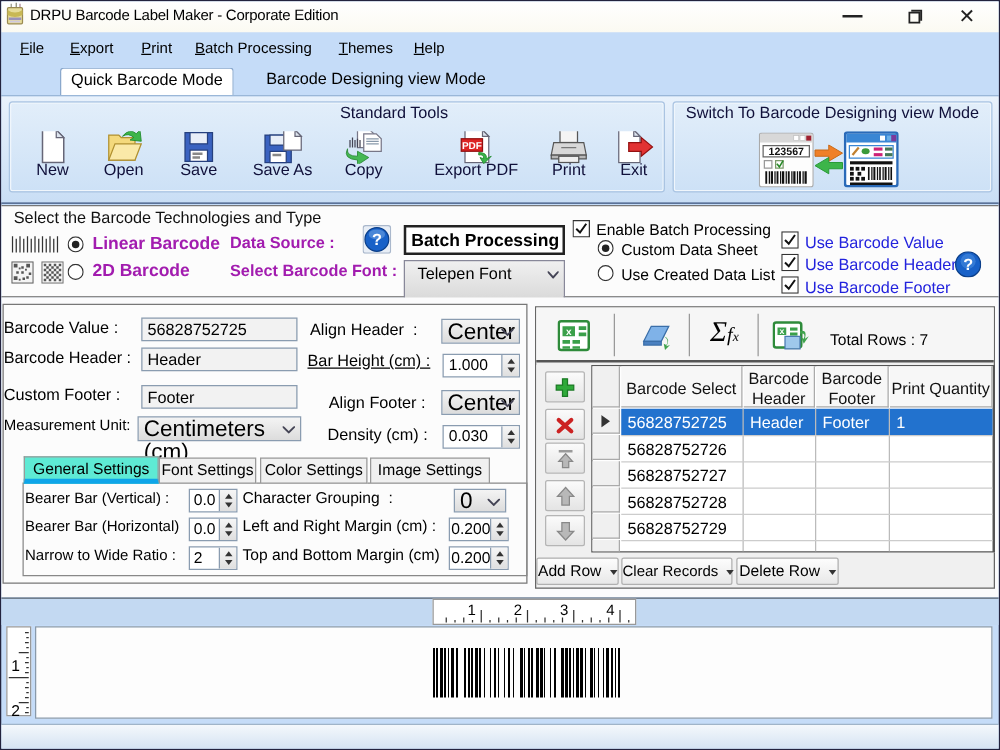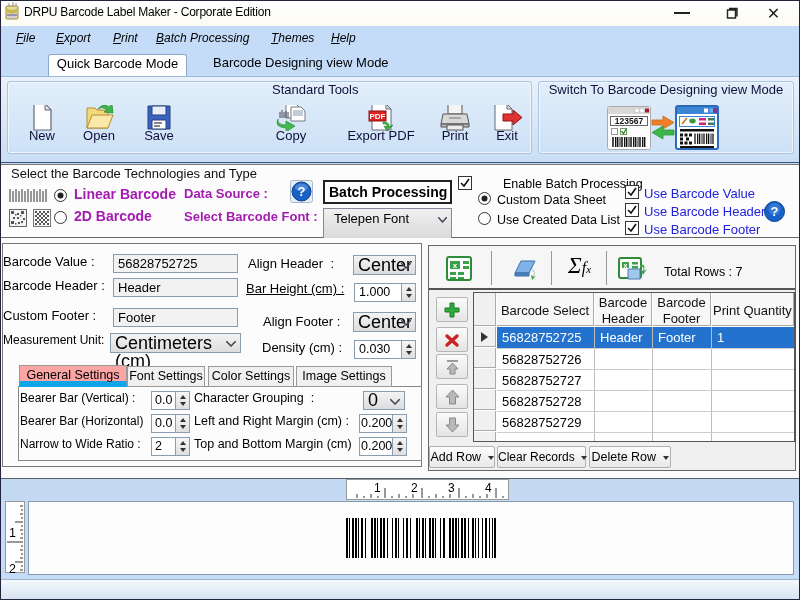--- a/index.html
+++ b/index.html
@@ -7,21 +7,21 @@
 body { font-family:"Liberation Sans", sans-serif; font-size:13px; position:relative;
        background:#c5dcf8; border:1px solid #23233e; }
 .abs { position:absolute; }
 
 
 #titlebar { left:0; top:0; width:798px; height:25px; background:linear-gradient(#ffffff, #fbfaf2); }
 #titletext { left:23px; top:4px; font-size:12px; letter-spacing:-0.2px; color:#000; }
 .winbtn { top:4px; width:17px; height:17px; color:#222; font-size:15px; text-align:center; line-height:17px;}
 
 
-#menubar { left:0; top:25px; width:798px; height:23px; background:#c5dcf8;font-style:italic; }
+#menubar { left:0; top:25px; width:798px; height:23px; background:#c5dcf8; }
 .menuitem { top:5px; color:#000; font-size:12px; }
 u { text-decoration:underline; }
 
 
 #tabrow { left:0; top:48px; width:798px; height:27px; background:#c5dcf8; }
 #tab1 { left:47px; top:5px; width:139px; height:22px; background:#fff; border:1px solid #8aa8cc; border-bottom:none; border-radius:3px 3px 0 0; text-align:center; line-height:18px; position:absolute;}
 #tab2 { left:212px; top:6px; position:absolute; }
 
 
 #toolpanel { left:0; top:75px; width:798px; height:87px; background:linear-gradient(#e9f2fc,#c9def5); border-top:1px solid #9ab7d8; border-bottom:1px solid #39507a; }
@@ -144,20 +144,33 @@
       <svg width="30" height="26">
           <g transform="translate(0,-3)">
         <path d="M4 4 L26 4 L26 27 L4 27 Z" fill="#3a62c0" stroke="#26407e"></path>
         <path d="M8 4 L22 4 L22 13 L8 13 Z" fill="#e8eef8" stroke="#26407e"></path>
         <path d="M8 18 L22 18 L22 27 L8 27 Z" fill="#fff" stroke="#26407e"></path>
         <rect x="10" y="20" width="8" height="2" fill="#888"></rect>
         <rect x="10" y="23" width="6" height="2" fill="#888"></rect>
       </g>
         </svg>
       <div class="lbl">Save</div>
+    </div>
+    <div class="tool" style="left:183px;">
+      <svg width="34" height="26">
+          <g transform="translate(0,-3)">
+        <path d="M3 6 L24 6 L24 28 L3 28 Z" fill="#3a62c0" stroke="#26407e"></path>
+        <path d="M7 6 L20 6 L20 14 L7 14 Z" fill="#e8eef8" stroke="#26407e"></path>
+        <path d="M7 19 L20 19 L20 28 L7 28 Z" fill="#fff" stroke="#26407e"></path>
+        <rect x="9" y="21" width="7" height="2" fill="#888"></rect>
+        <path d="M18 2 L27 2 L32 7 L32 18 L18 18 Z" fill="#fff" stroke="#667"></path>
+        <path d="M27 2 L27 7 L32 7 Z" fill="#dde4ee" stroke="#667"></path>
+      </g>
+        </svg>
+      <div class="lbl">Save As</div>
     </div>
     <div class="tool" style="left:248px;">
       <svg width="34" height="26">
           <g transform="translate(0,-3)">
         <path d="M12 2 L22 2 L26 6 L26 16 L12 16 Z" fill="#fff" stroke="#778"></path>
         <path d="M17 5 L27 5 L31 9 L31 19 L17 19 Z" fill="#fff" stroke="#778"></path>
         <g stroke="#8899aa" stroke-width="1">
               <line x1="19" y1="9" x2="29" y2="9"></line>
               <line x1="19" y1="11" x2="29" y2="11"></line>
               <line x1="19" y1="13" x2="29" y2="13"></line>
@@ -379,21 +392,21 @@
   <div class="abs" style="left:322px;top:43px;width:129px;height:34px;background:linear-gradient(#f0f0f0,#d8d8d8);border:1px solid #889;line-height:20px;padding-left:10px;">Telepen Font
     <svg class="abs" style="right:4px;top:8px;" width="9" height="6">
         <path d="M0 0 L4.5 5 L9 0" fill="none" stroke="#445" stroke-width="1.5"></path>
       </svg>
   </div>
 
   <svg class="abs" style="left:457px;top:11px;" width="14" height="14">
     <rect x="0.5" y="0.5" width="13" height="13" fill="#fff" stroke="#333"></rect>
     <path d="M3 7 L6 10 L11 3" fill="none" stroke="#111" stroke-width="1.6"></path>
   </svg>
-  <div class="abs" style="left:476px;top:12px;font-size:12.5px;margin-left:26px;">Enable Batch Processing</div>
+  <div class="abs" style="left:476px;top:12px;font-size:12.5px;">Enable Batch Processing</div>
   <svg class="abs" style="left:477px;top:27px;" width="13" height="13">
     <circle cx="6.5" cy="6.5" r="6" fill="#fff" stroke="#333"></circle>
       <circle cx="6.5" cy="6.5" r="3" fill="#222"></circle>
   </svg>
   <div class="abs" style="left:496px;top:28px;font-size:12.5px;">Custom Data Sheet</div>
   <svg class="abs" style="left:477px;top:47px;" width="13" height="13">
     <circle cx="6.5" cy="6.5" r="6" fill="#fff" stroke="#333"></circle>
   </svg>
   <div class="abs" style="left:496px;top:48px;font-size:12.5px;">Use Created Data List</div>
 
@@ -449,21 +462,21 @@
     <svg class="abs" style="right:4px;top:7px;" width="10" height="6">
         <path d="M0 0 L5 5 L10 0" fill="none" stroke="#445" stroke-width="1.5"></path>
       </svg>
   </div>
   <div class="lbltext" style="left:259px;top:96px;">Density (cm) :</div>
   <div class="spin" style="left:351px;top:96px;width:62px;height:19px;"><span style="padding-left:4px;line-height:17px;display:inline-block;">0.030</span>
     <span class="spinbtn"></span>
   </div>
 
   <div id="settingsbox">
-    <div class="stab" style="left:0px;top:-22px;height:22px;width:108px;background:#fca5a5;border-bottom:6px solid #0ea5e9;z-index:3;">General Settings</div>
+    <div class="stab" style="left:0px;top:-22px;height:22px;width:108px;background:#5eead4;border-bottom:4px solid #0ea5e9;z-index:3;">General Settings</div>
     <div class="stab" style="left:108px;width:78px;">Font Settings</div>
     <div class="stab" style="left:189px;width:86px;">Color Settings</div>
     <div class="stab" style="left:277px;width:96px;">Image Settings</div>
     <div class="lbltext" style="left:1px;top:4px;font-size:12px;">Bearer Bar (Vertical) :</div>
     <div class="spin" style="left:132px;top:4px;width:39px;height:19px;"><span style="padding-left:3px;line-height:17px;display:inline-block;">0.0</span><span class="spinbtn"></span></div>
     <div class="lbltext" style="left:175px;top:4px;font-size:12.5px;">Character Grouping&nbsp;&nbsp;:</div>
     <div class="dd" style="left:344px;top:4px;width:42px;height:19px;line-height:17px;">0
       <svg class="abs" style="right:4px;top:7px;" width="10" height="6">
           <path d="M0 0 L5 5 L10 0" fill="none" stroke="#445" stroke-width="1.5"></path>
         </svg>

